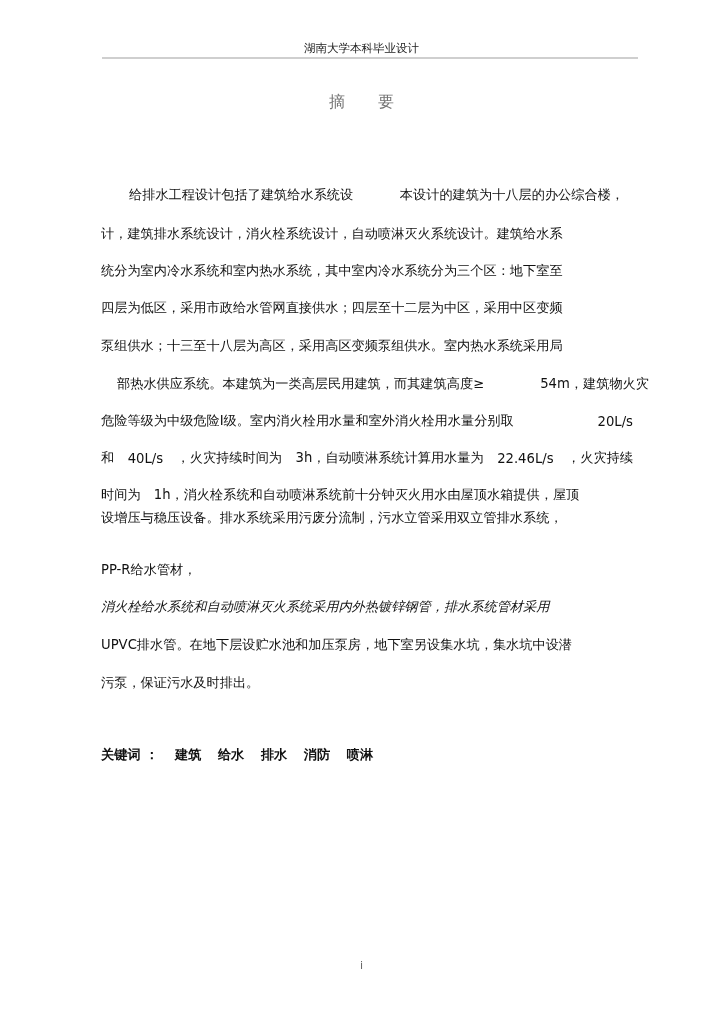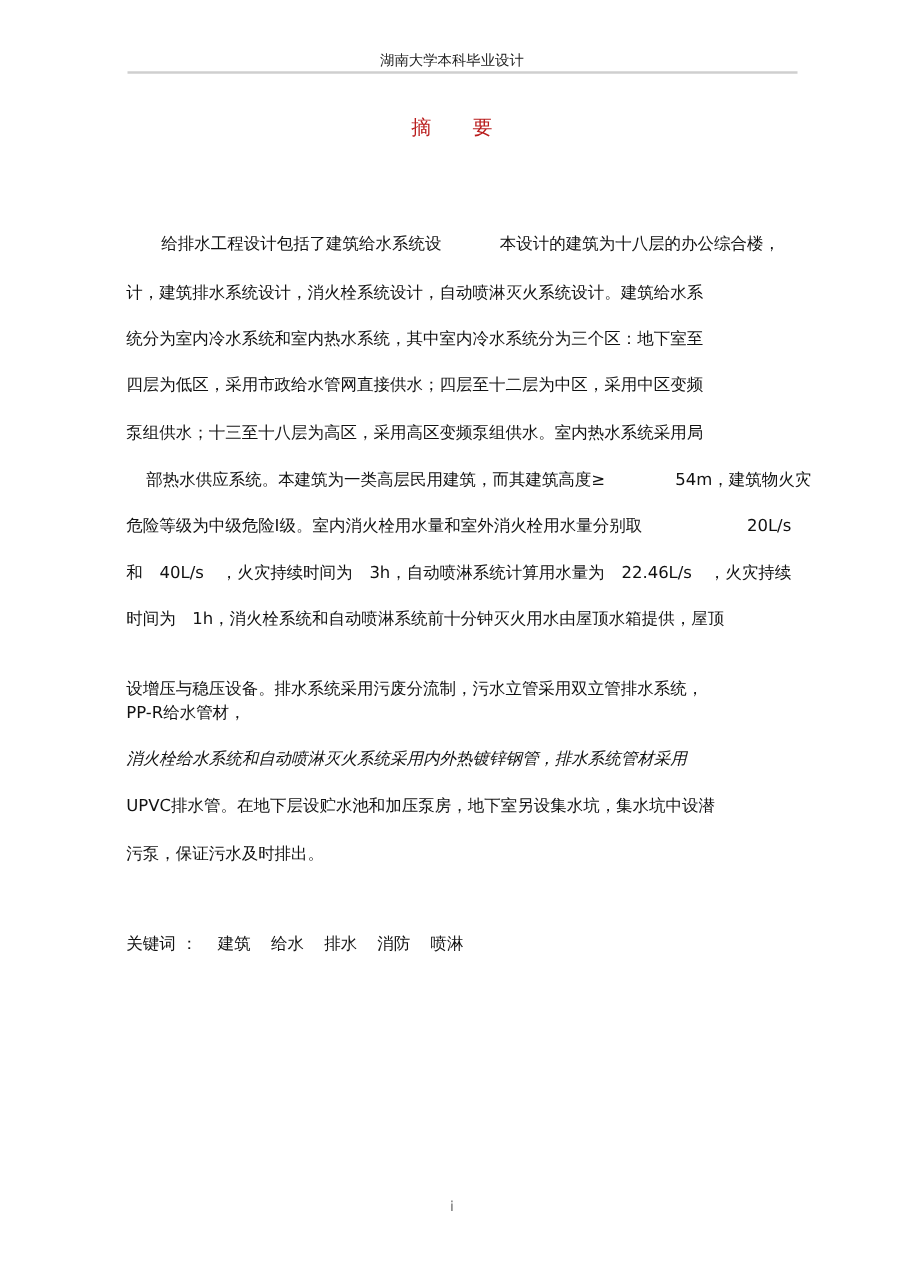--- a/index.html
+++ b/index.html
@@ -1,28 +1,28 @@
 <!DOCTYPE html>
 <html><head>
 <meta charset="utf-8">
 <style>
   html, body { margin:0; padding:0; background:#ffffff; }
   body { width:723px; height:1024px; position:relative; overflow:hidden;
          font-family:"DejaVu Sans","Liberation Sans",sans-serif; color:#111; }
   .header-text { position:absolute; top:41px; left:0; width:723px; text-align:center;
                  font-size:11.5px; color:#222; }
   .header-rule { position:absolute; top:57px; left:102px; width:536px; height:2px; background:#cfcfcf; }
-  .title { position:absolute; top:92px; left:0; width:723px; text-align:center; font-size:16px; color:#b91c1c; }
+  .title { position:absolute; top:92px; left:0; width:723px; text-align:center; font-size:16px; color:#737373; }
   .title span { display:inline-block; margin:0 14px; }
   .line { position:absolute; left:101px; width:532px; height:20px; font-size:13.2px;
           white-space:nowrap; display:flex; justify-content:space-between; align-items:center; }
   .line.first { left:129px; width:495px; }
   .line.left { justify-content:flex-start; }
   .seg { display:inline-block; }
-  .keywords { position:absolute; top:746px; left:101px; font-size:13.2px; white-space:nowrap; }
+  .keywords { position:absolute; top:746px; left:101px; font-size:13.2px; white-space:nowrap;font-weight:bold; }
   .keywords span { margin-right:12px; }
   .page-num { position:absolute; top:959px; left:0; width:723px; text-align:center; font-size:11px; color:#666; }
 </style>
 </head>
 <body>
 
 <div class="header-text">湖南大学本科毕业设计</div>
 <div class="header-rule"></div>
 
 <div class="title">
@@ -59,21 +59,21 @@
       <span class="seg">和</span>
       <span class="seg">40L/s</span>
       <span class="seg">，火灾持续时间为</span>
       <span class="seg">3h，自动喷淋系统计算用水量为</span>
       <span class="seg">22.46L/s</span>
       <span class="seg">，火灾持续</span>
     </div>
     <div class="line left" style="top: 485px;">
       <span class="seg">时间为　1h，消火栓系统和自动喷淋系统前十分钟灭火用水由屋顶水箱提供，屋顶</span>
     </div>
-    <div class="line left" style="top: 541px;">
+    <div class="line left" style="top: 508px;">
       <span class="seg">设增压与稳压设备。排水系统采用污废分流制，污水立管采用双立管排水系统，</span>
     </div>
     <div class="line" style="top: 560px;">
       <span class="seg">PP-R给水管材，</span>
     </div>
     <div class="line left" style="top: 597px; font-style: italic;">
       <span class="seg">消火栓给水系统和自动喷淋灭火系统采用内外热镀锌钢管，排水系统管材采用</span>
     </div>
     <div class="line left" style="top: 635px;">
       <span class="seg">UPVC排水管。在地下层设贮水池和加压泵房，地下室另设集水坑，集水坑中设潜</span>

